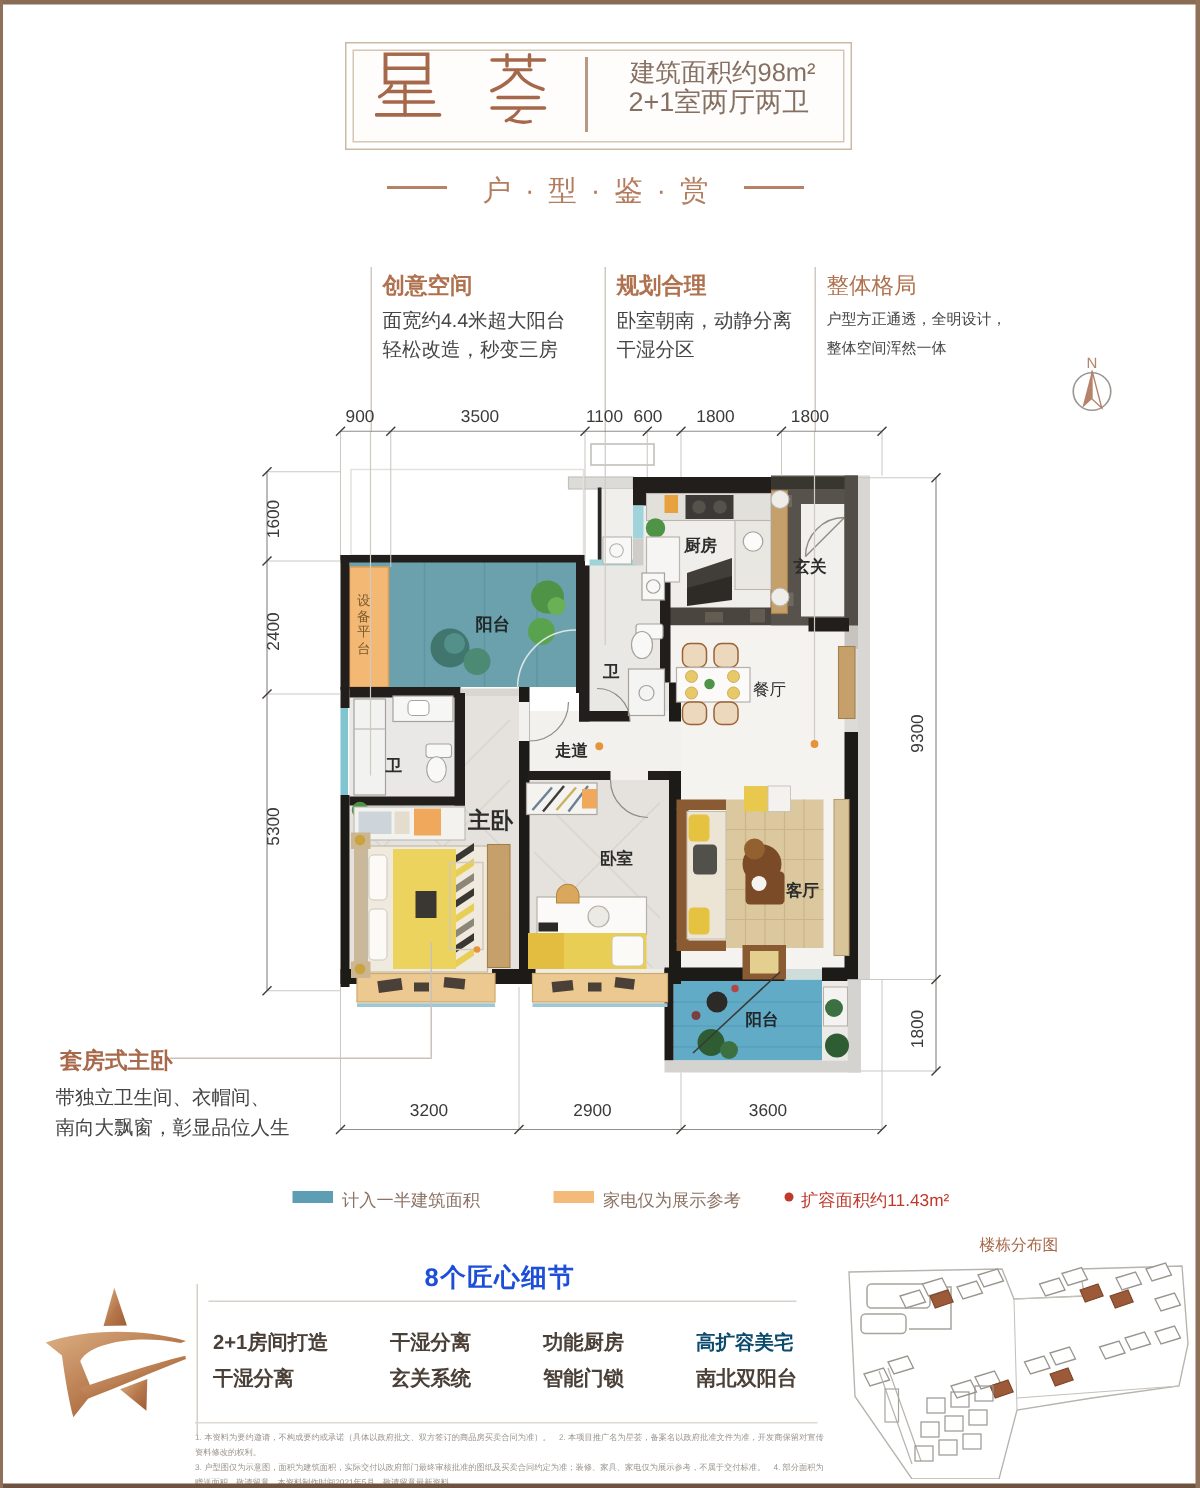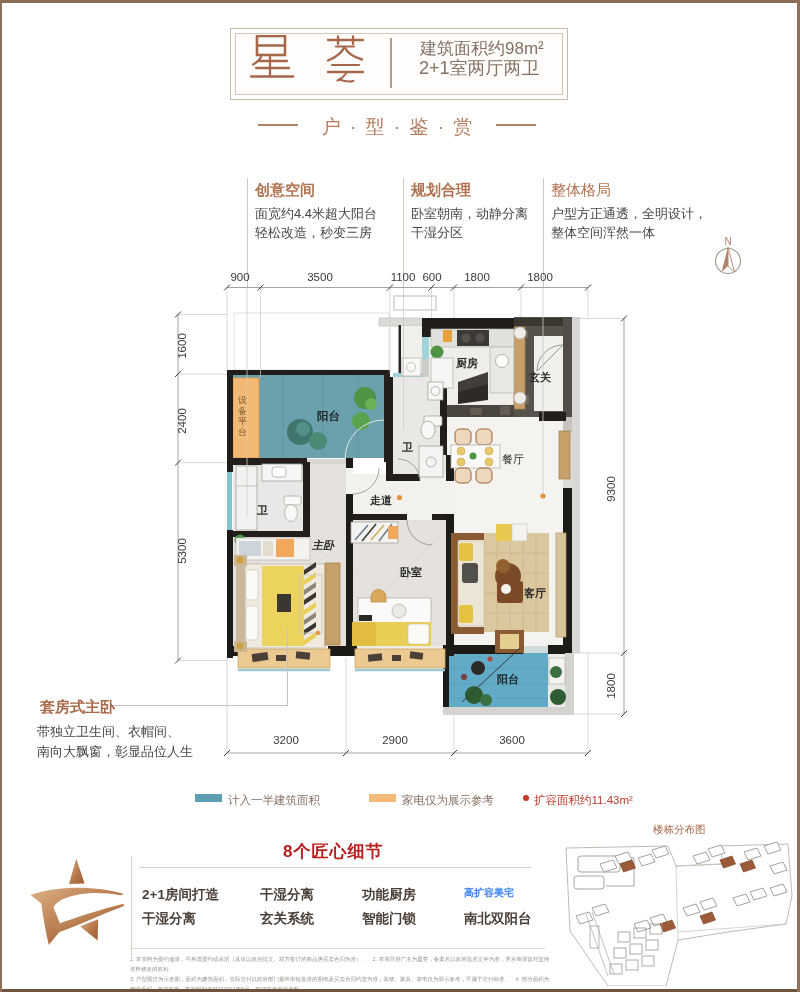--- a/index.html
+++ b/index.html
@@ -61,21 +61,21 @@
 <div class="abs" style="left:403px;top:178px;width:1px;height:110px;background:#cfcac4;"></div>
 
 <div class="abs" style="left:411px;top:181px;font-size:15px;font-weight:bold;color:#b0714e;">规划合理</div>
 
 <div class="abs" style="left:411px;top:204px;font-size:13px;color:#454545;line-height:19px;">卧室朝南，动静分离<br>干湿分区</div>
 
 <div class="abs" style="left:543px;top:178px;width:1px;height:110px;background:#cfcac4;"></div>
 
 <div class="abs" style="left:551px;top:181px;font-size:15px;font-weight:normal;color:#b0714e;">整体格局</div>
 
-<div class="abs" style="left:551px;top:204px;font-size:13px;color:#454545;line-height:19px;">户型方正通透，全明设计，<br>整体空间浑然一体</div>
+<div class="abs" style="left:551px;top:204px;font-size:10px;color:#454545;line-height:19px;">户型方正通透，全明设计，<br>整体空间浑然一体</div>
 
 <svg id="plan" class="abs" style="left:0;top:0;" width="800" height="992" viewBox="0 0 800 992">
 
 <g>
 <rect x="379" y="318" width="43" height="8" fill="#dcdbd8" stroke="#c3c1bd" stroke-width="0.8"></rect>
 <rect x="563" y="318" width="17" height="8" fill="#dcdbd8"></rect>
 <rect x="394" y="296" width="42" height="14" fill="none" stroke="#c9c7c3" stroke-width="1.2"></rect>
 <rect x="572" y="317" width="8" height="336" fill="#d8d7d4"></rect>
 
 </g>
@@ -527,21 +527,21 @@
 <div class="abs" style="left:456px;top:356px;font-size:11px;font-weight:bold;color:#2c2c2a;">厨房</div>
 
 <div class="abs" style="left:529px;top:370px;font-size:11px;font-weight:bold;color:#2c2c2a;">玄关</div>
 
 <div class="abs" style="left:502px;top:452px;font-size:11px;font-weight:normal;color:#2c2c2a;">餐厅</div>
 
 <div class="abs" style="left:370px;top:493px;font-size:11px;font-weight:bold;color:#2c2c2a;">走道</div>
 
 <div class="abs" style="left:257px;top:503px;font-size:11px;font-weight:bold;color:#2c2c2a;">卫</div>
 
-<div class="abs" style="left:312px;top:538px;font-size:11px;font-weight:bold;color:#2c2c2a;font-style:italic;">主卧</div>
+<div class="abs" style="left:312px;top:538px;font-size:15px;font-weight:bold;color:#2c2c2a;">主卧</div>
 
 <div class="abs" style="left:388px;top:565px;font-size:11px;font-weight:bold;color:#2c2c2a;margin-left:12px;">卧室</div>
 
 <div class="abs" style="left:524px;top:586px;font-size:11px;font-weight:bold;color:#2c2c2a;">客厅</div>
 
 <div class="abs" style="left:497px;top:672px;font-size:11px;font-weight:bold;color:#21282a;">阳台</div>
 
 <div class="abs" style="left:40px;top:698px;font-size:15px;font-weight:bold;color:#a8684a;">套房式主卧</div>
 
 <div class="abs" style="left:113px;top:705px;width:175px;height:1px;background:#c8c2bb;"></div>
@@ -570,31 +570,31 @@
 </linearGradient>
 </defs>
 <path d="M76.2 858.5 L84.6 883.6 L69 884 Z" fill="url(#cop)"></path>
 <path d="M124 894 C96 885.8 58 885.5 30.5 895 L41.3 903.6 C43 917 46 934 48.9 944.9 L62 928.4 L53.5 907.5 C58 896.5 88 888.8 120.5 895.3 Z" fill="url(#cop)"></path>
 <path d="M53.5 925.5 C78 917 100 909.5 123.5 903.8 L124 906 C101.5 914.5 80 924.5 58.5 932.5 Z" fill="url(#cop)"></path>
 <path d="M80 926.2 L98.2 919.3 L97.6 940.5 Z" fill="url(#cop)"></path>
 </svg>
 
 <div class="abs" style="left:131px;top:856px;width:1px;height:100px;background:#d5cfc8;"></div>
 
-<div class="abs" style="left:283px;top:840px;font-size:17px;font-weight:bold;color:#b91c1c;letter-spacing:1px;">8个匠心细节</div>
+<div class="abs" style="left:283px;top:840px;font-size:17px;font-weight:bold;color:#1d4ed8;letter-spacing:1px;">8个匠心细节</div>
 
 <div class="abs" style="left:139px;top:867px;width:392px;height:1px;background:#d8d2cb;"></div>
 
 <div class="abs" style="left:142px;top:886px;font-size:13.5px;font-weight:bold;color:#4a4038;text-align:right;">2+1房间打造</div>
 
 <div class="abs" style="left:260px;top:886px;font-size:13.5px;font-weight:bold;color:#4a4038;">干湿分离</div>
 
 <div class="abs" style="left:362px;top:886px;font-size:13.5px;font-weight:bold;color:#4a4038;">功能厨房</div>
 
-<div class="abs" style="left:464px;top:886px;font-size:10px;font-weight:bold;color:#3b82f6;">高扩容美宅</div>
+<div class="abs" style="left:464px;top:886px;font-size:13px;font-weight:bold;color:#0c4a6e;">高扩容美宅</div>
 
 <div class="abs" style="left:142px;top:910px;font-size:13.5px;font-weight:bold;color:#4a4038;">干湿分离</div>
 
 <div class="abs" style="left:260px;top:910px;font-size:13.5px;font-weight:bold;color:#4a4038;">玄关系统</div>
 
 <div class="abs" style="left:362px;top:910px;font-size:13.5px;font-weight:bold;color:#4a4038;">智能门锁</div>
 
 <div class="abs" style="left:464px;top:910px;font-size:13.5px;font-weight:bold;color:#4a4038;">南北双阳台</div>
 
 <div class="abs" style="left:653px;top:823px;font-size:10.5px;color:#a8684a;">楼栋分布图</div>

